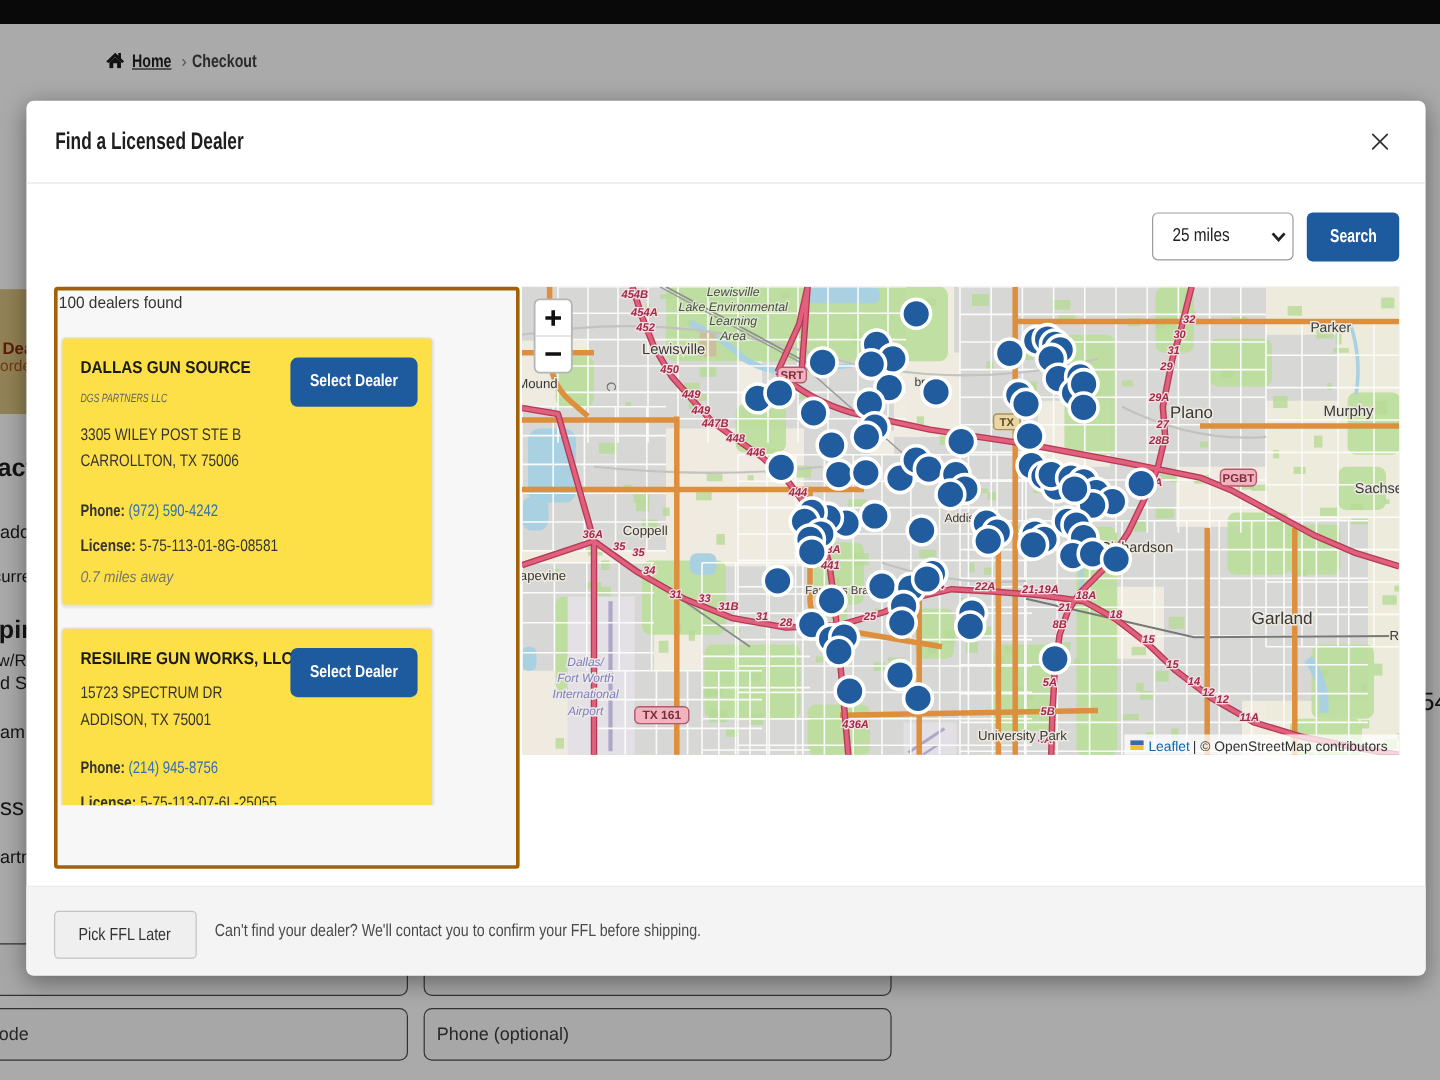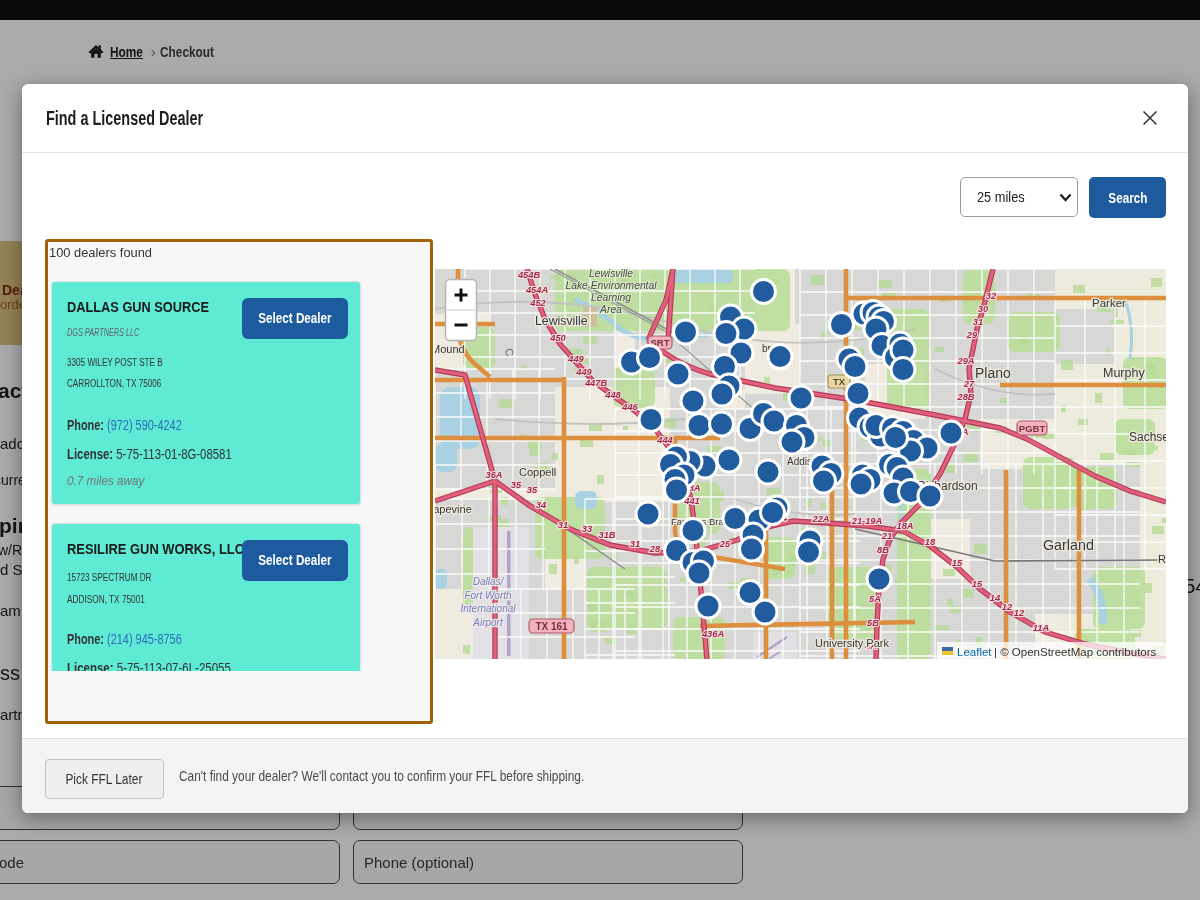--- a/index.html
+++ b/index.html
@@ -19,34 +19,34 @@
 #mclose { position:absolute; left:1121px; top:27px; width:14px; height:14px; }
 #mheadline { position:absolute; left:0; top:68px; width:1166px; height:1px; background:#e4e4e4; }
 #searchbox { position:absolute; left:22px; top:92px; width:904px; height:41px; background:#ebebeb; border:2px solid #31659c; border-radius:5px; font-size:15px; color:#333; line-height:37px; padding-left:10px; }
 #milesdd { position:absolute; left:938px; top:93px; width:118px; height:40px; background:#fff; border:1px solid #9b9b9b; border-radius:5px; }
 #milesdd .lbl { position:absolute; left:15.5px; top:10px; font-size:15.5px; color:#222; }
 #searchbtn { position:absolute; left:1067px; top:93px; width:77px; height:41px; background:#1e5b9e; border-radius:5px; color:#fff; font-weight:bold; font-size:15.5px; text-align:center; line-height:41px; }
 
 #list { position:absolute; left:23px; top:154.5px; width:388px; height:485px; background:#f7f7f7; border:3px solid #a16207; border-radius:3px; }
 #found { position:absolute; left:1px; top:3.5px; font-size:13.7px; color:#333; }
 #cardsclip { position:absolute; left:0; top:0; width:386px; height:429px; overflow:hidden; }
-.card { position:absolute; left:3px; width:310px; height:224px; background:#5eead4; border:1px solid #e2e2e2; border-radius:4px; box-shadow:0 1px 2px rgba(0,0,0,0.08); }
+.card { position:absolute; left:3px; width:310px; height:224px; background:#fde047; border:1px solid #e2e2e2; border-radius:4px; box-shadow:0 1px 2px rgba(0,0,0,0.08); }
 #card1 { top:39.5px; }
 #card2 { top:281.5px; }
 .cname { position:absolute; left:15px; top:17px; font-size:14.3px; font-weight:bold; color:#1a1a1a; }
 .cllc { position:absolute; left:15px; font-style:italic; color:#636363; font-size:10px; }
-.caddr { position:absolute; left:15px; font-size:10px; color:#333; line-height:21.7px; }
+.caddr { position:absolute; left:15px; font-size:14px; color:#333; line-height:21.7px; }
 .cphone { position:absolute; left:15px; font-size:14px; color:#333; font-weight:bold; }
 .cphone .num { color:#2d6fb7; font-weight:normal; }
 .clic { position:absolute; left:15px; font-size:14px; color:#333; }
 .clic b { font-weight:bold; }
 .cmiles { position:absolute; left:15px; font-style:italic; color:#757575; font-size:13px; }
 .selbtn { position:absolute; right:12px; top:15.5px; width:106.5px; height:41.5px; background:#1e5b9e; border-radius:6px; color:#fff; font-weight:bold; font-size:14.3px; text-align:center; line-height:41.5px; }
 
-#map { position:absolute; left:413px; top:154.5px; width:731px; height:390.5px; overflow:hidden; background:#f9a8d4;margin-top:30px; }
+#map { position:absolute; left:413px; top:154.5px; width:731px; height:390.5px; overflow:hidden; background:#f9a8d4; }
 
 #mfoot { position:absolute; left:0; top:653.5px; width:1166px; height:75.5px; background:#f4f4f4; border-top:1px solid #e3e3e3; border-radius:0 0 6px 6px; }
 #fflbtn { position:absolute; left:23px; top:20.5px; width:118.6px; height:40px; background:#efefef; border:1px solid #c3c3c3; border-radius:4px; font-size:14.5px; color:#333; text-align:center; line-height:38px; }
 #fflcap { position:absolute; left:157px; top:29.5px; font-size:14.5px; color:#4a4a4a; }
 
 .ufield { position:absolute; height:44px; background:#fbfbfb; border:1px solid #4d4d4d; border-radius:7px; }
 .ufield span { position:absolute; top:13px; font-size:15px; color:#3b3b3b; }
 </style>
 </head>
 <body>

